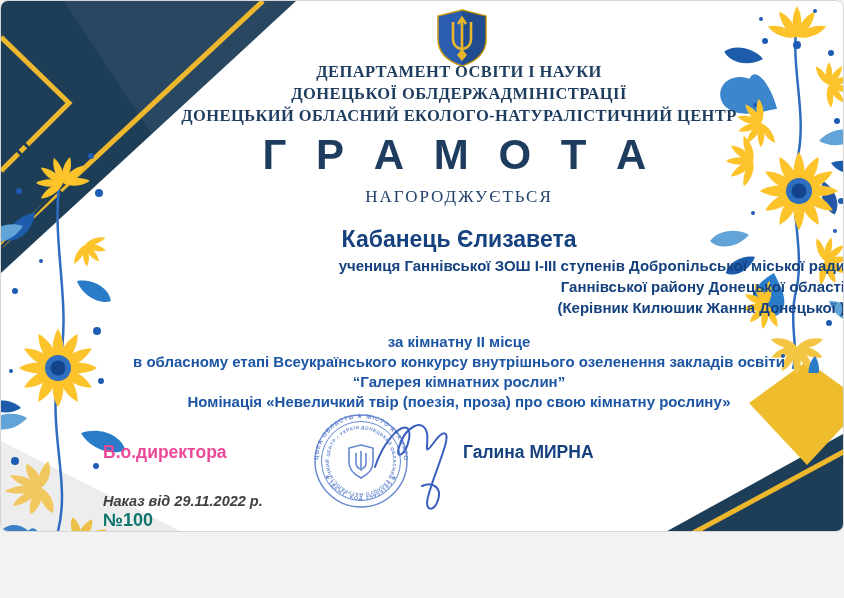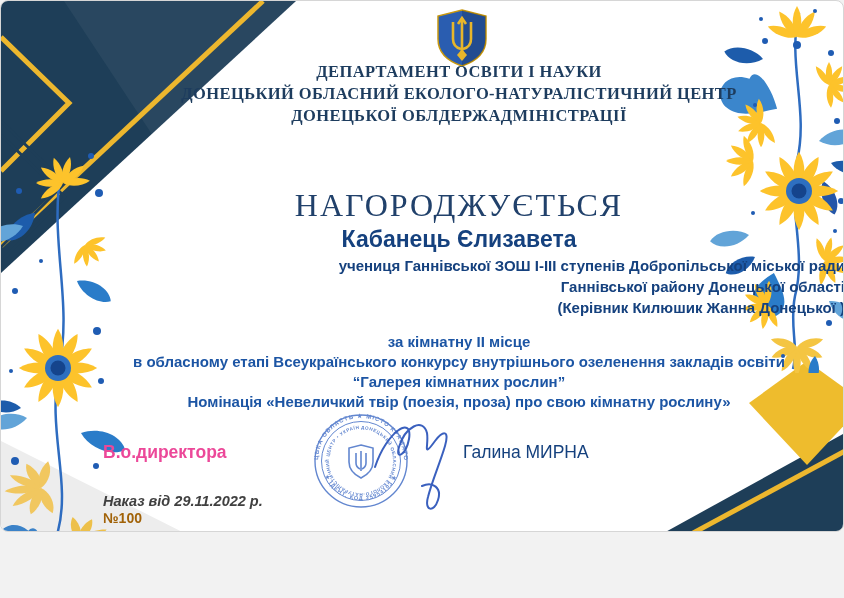--- a/index.html
+++ b/index.html
@@ -8,28 +8,28 @@
     border:1px solid #d6d6d6;border-radius:8px;overflow:hidden;
     font-family:"Liberation Sans",sans-serif;box-sizing:border-box;
   }
   .abs{position:absolute;}
   
   .col{left:72px;width:772px;text-align:center;}
   .org{top:60px;color:#1d3c5e;font-family:"Liberation Serif","DejaVu Serif",serif;
        font-weight:bold;font-size:16.5px;line-height:22px;letter-spacing:.4px;}
   .title{top:130px;color:#1d3c5e;font-size:42px;font-weight:bold;letter-spacing:9px;}
   .subtitle{top:186px;color:#21416b;font-family:"Liberation Serif","DejaVu Serif",serif;
-       font-size:32px;letter-spacing:2px;}
+       font-size:17px;letter-spacing:2px;}
   .name{top:225px;color:#15417e;font-size:23px;font-weight:bold;}
   .desc{top:254px;color:#15417e;font-size:15px;font-weight:bold;line-height:21px;text-align:right;}
   .award{top:331px;color:#1c55a4;font-size:15px;font-weight:bold;line-height:20px;}
   .sig-left{left:102px;top:441px;color:#ec4899;font-size:17.5px;font-weight:bold;}
-  .sig-right{left:462px;top:441px;color:#15417e;font-size:17.5px;font-weight:normal;}
+  .sig-right{left:462px;top:441px;color:#15417e;font-size:17.5px;font-weight:bold;}
   .order{left:102px;top:492px;color:#404040;font-size:14.5px;font-weight:bold;font-style:italic;}
-  .ordernum{left:102px;top:509px;color:#a16207;font-size:14px;font-weight:bold;}
+  .ordernum{left:102px;top:509px;color:#0f766e;font-size:18px;font-weight:bold;}
   svg{display:block;}
 </style>
 </head>
 <body>
 
 <div class="page">
 
   <svg width="0" height="0">
     <defs>
       <path id="petal" d="M0,0 C5,-7 5,-19 0,-27 C-5,-19 -5,-7 0,0 Z"></path>
@@ -167,24 +167,25 @@
       <path d="M27,10 V44"></path>
       <path d="M18,13 V30 C18,37 22,39 26,40"></path>
       <path d="M36,13 V30 C36,37 32,39 28,40"></path>
       <path d="M23,15 L27,9 L31,15"></path>
     </g>
     <path d="M27,40 L32,46 L27,52 L22,46 Z" fill="#e8b62a"></path>
   </svg>
 
   <div class="abs col org">
     <div>ДЕПАРТАМЕНТ ОСВІТИ І НАУКИ</div>
+    <div>ДОНЕЦЬКОЇ ОБЛДЕРЖАДМІНІСТРАЦІЇ</div>
     <div>ДОНЕЦЬКИЙ ОБЛАСНИЙ ЕКОЛОГО-НАТУРАЛІСТИЧНИЙ ЦЕНТР</div>
-    <div>ДОНЕЦЬКОЇ ОБЛДЕРЖАДМІНІСТРАЦІЇ</div>
   </div>
 
+  <div class="abs col title">Г Р А М О Т А</div>
   <div class="abs col subtitle">НАГОРОДЖУЄТЬСЯ</div>
 
   <div class="abs col name">Кабанець Єлизавета</div>
 
   <div class="abs col desc">
     <div>учениця Ганнівської ЗОШ І-ІІІ ступенів Добропільської міської ради</div>
     <div>Ганнівської району Донецької області</div>
     <div>(Керівник  Килюшик Жанна Донецької )</div>
   </div>
 

